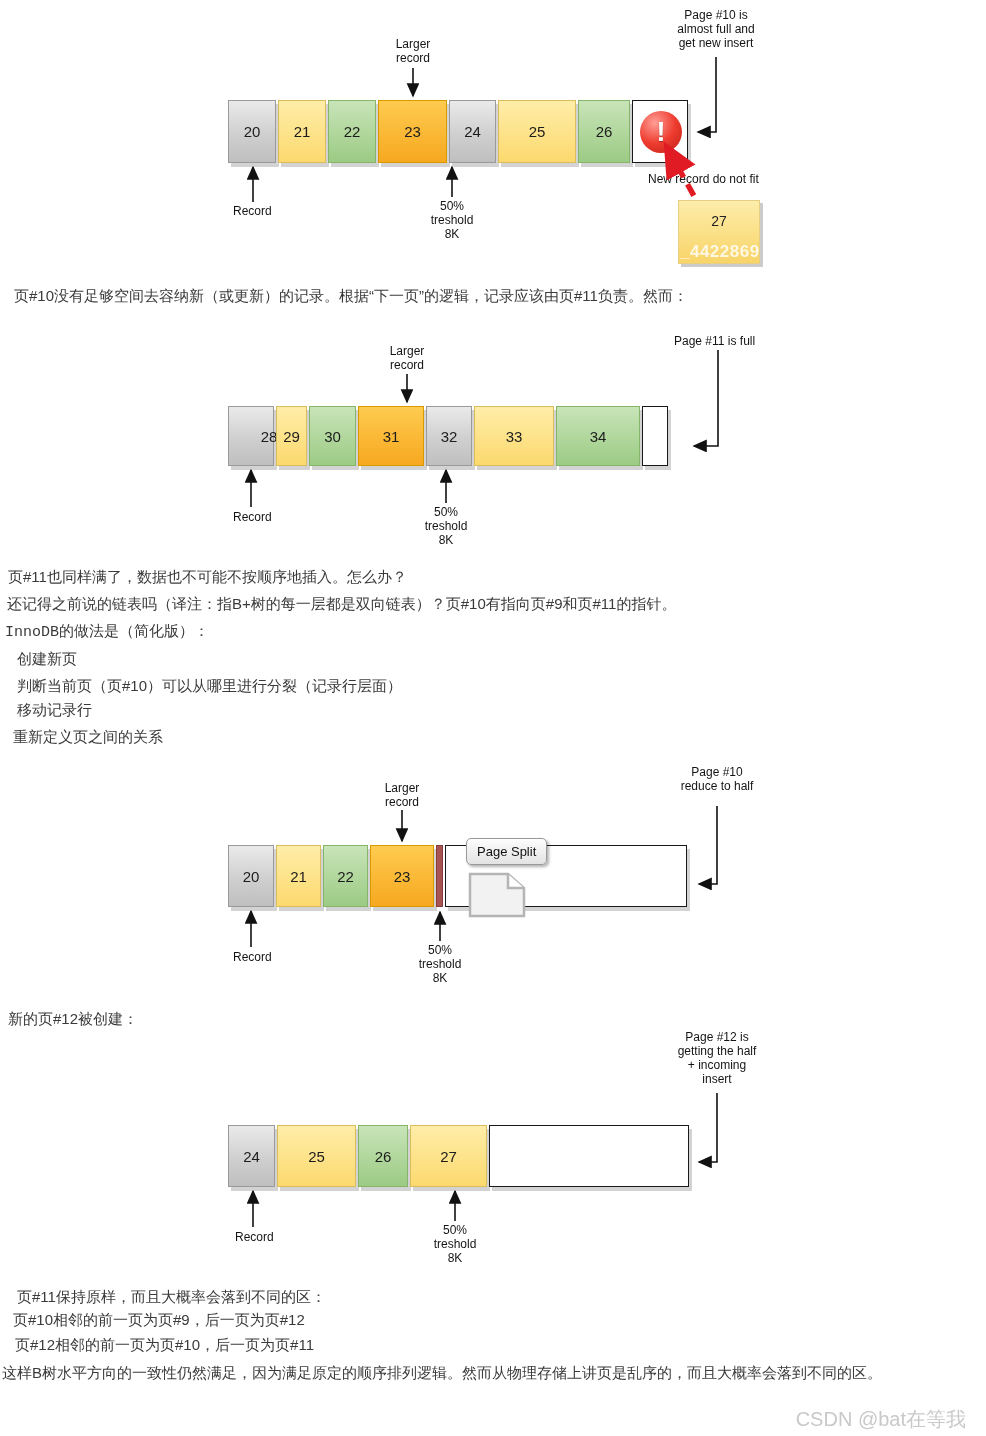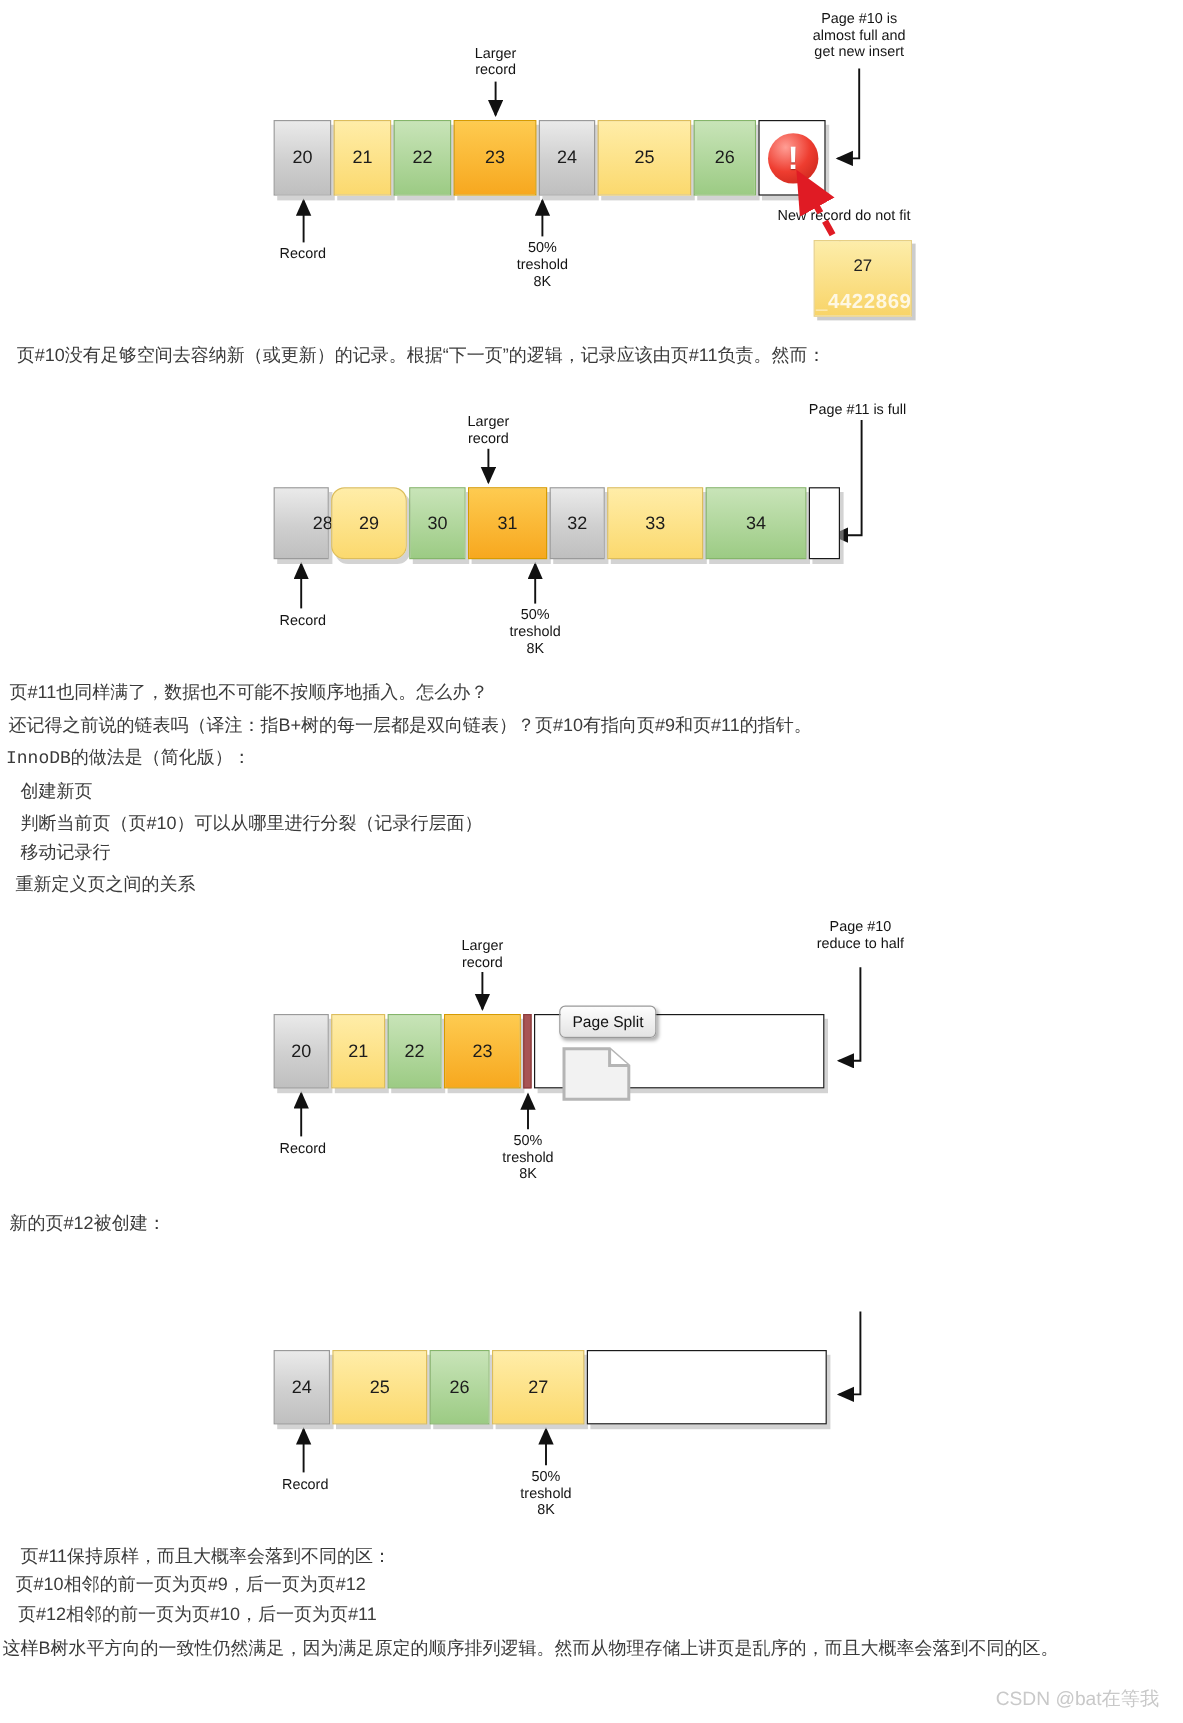--- a/index.html
+++ b/index.html
@@ -27,21 +27,21 @@
           background:linear-gradient(180deg,#fdedaa 0%,#f8d468 100%);border:1px solid #e6cf85;
           box-shadow:3px 3px 0 rgba(170,170,170,.6);overflow:hidden;}
   .sticky-num{text-align:center;margin-top:12px;font-size:14px;color:#222;}
   .sticky-wm{position:absolute;left:1px;bottom:1px;font-size:17px;font-weight:700;
              color:rgba(255,255,255,.8);letter-spacing:.5px;white-space:nowrap;}
   .tooltip{position:absolute;left:466px;top:838px;padding:5px 10px;
            background:linear-gradient(180deg,#fdfdfd 0%,#e3e3e3 100%);
            border:1px solid #999;border-radius:5px;font-size:13px;color:#111;
            box-shadow:2px 2px 3px rgba(0,0,0,.3);}
   .pageicon{position:absolute;left:467px;top:871px;}
-  .wm{position:absolute;left:0;top:1406px;width:966px;text-align:right;font-size:16px;color:#c9c9c9;}
+  .wm{position:absolute;left:0;top:1406px;width:966px;text-align:right;font-size:20px;color:#c9c9c9;}
 </style>
 </head>
 <body>
 
 <div class="page">
 
   <svg class="overlay" width="986" height="1436">
     <defs>
       <marker id="ab" markerWidth="12" markerHeight="10" refX="8" refY="4" orient="auto">
         <path d="M0,0 L9,4 L0,8 z" fill="#111"></path>
@@ -118,21 +118,21 @@
   <div class="para" style="left:14px;top:287px;">页#10没有足够空间去容纳新（或更新）的记录。根据“下一页”的逻辑，记录应该由页#11负责。然而：</div>
 
   <div class="dlabel center" style="left:364px;top:344px;width:86px;">
     <div>Larger</div>
     <div>record</div>
   </div>
   <div class="dlabel" style="left:674px;top:334px;">Page #11 is full</div>
 
   <div class="row" style="left:228px;top:406px;height:60px;">
     <div class="cell c-gray" style="width:46px;padding-left:36px;">28</div>
-    <div class="cell c-yellow" style="width:63px;border-radius:11px;">29</div>
+    <div class="cell c-yellow" style="width:31px;">29</div>
     <div class="cell c-green" style="width:47px;">30</div>
     <div class="cell c-orange" style="width:66px;">31</div>
     <div class="cell c-gray" style="width:46px;">32</div>
     <div class="cell c-yellow" style="width:80px;">33</div>
     <div class="cell c-green" style="width:84px;">34</div>
     <div class="emptybox" style="width:26px;"></div>
   </div>
 
   <div class="dlabel" style="left:233px;top:510px;">Record</div>
   <div class="dlabel center" style="left:420px;top:505px;width:52px;">
@@ -175,20 +175,26 @@
 
   <div class="dlabel" style="left:233px;top:950px;">Record</div>
   <div class="dlabel center" style="left:414px;top:943px;width:52px;">
     <div>50%</div>
     <div>treshold</div>
     <div>8K</div>
   </div>
 
   <div class="para" style="left:8px;top:1010px;">新的页#12被创建：</div>
 
+  <div class="dlabel center" style="left:661px;top:1030px;width:112px;">
+    <div>Page #12 is</div>
+    <div>getting the half</div>
+    <div>+ incoming</div>
+    <div>insert</div>
+  </div>
 
   <div class="row" style="left:228px;top:1125px;height:62px;">
     <div class="cell c-gray" style="width:47px;">24</div>
     <div class="cell c-yellow" style="width:79px;">25</div>
     <div class="cell c-green" style="width:50px;">26</div>
     <div class="cell c-yellow" style="width:77px;">27</div>
     <div class="emptybox" style="width:200px;"></div>
   </div>
 
   <div class="dlabel" style="left:235px;top:1230px;">Record</div>

